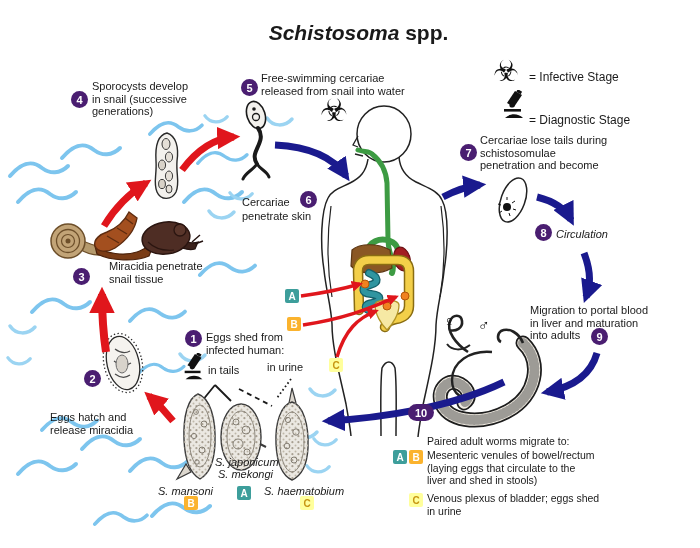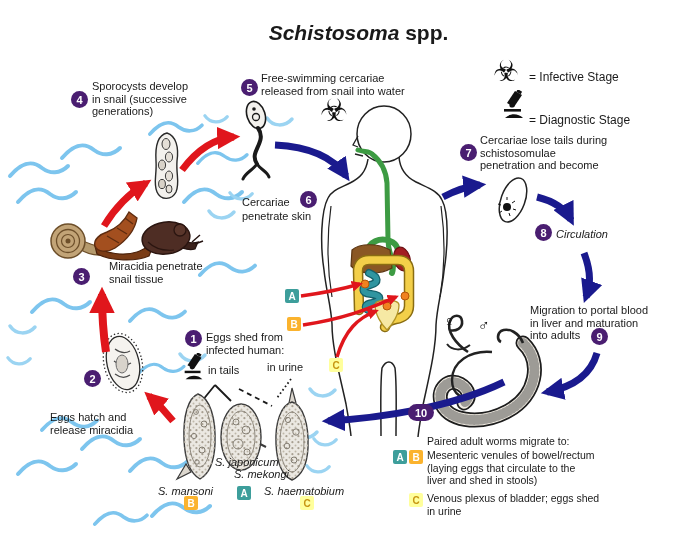--- a/index.html
+++ b/index.html
@@ -316,21 +316,21 @@
     <div>release miracidia</div>
   </div>
 
   <div class="badge" style="left:73px;top:268px;">3</div>
   <div class="txt" style="left:109px;top:260px;width:110px;">
     <div>Miracidia penetrate</div>
     <div>snail tissue</div>
   </div>
 
   <div class="txt sp" style="left:215px;top:456px;">S. japonicum</div>
-  <div class="txt sp" style="left:234px;top:468px;">S. mekongi</div>
+  <div class="txt sp" style="left:218px;top:468px;">S. mekongi</div>
   <div class="txt sp" style="left:158px;top:485px;">S. mansoni</div>
   <div class="txt sp" style="left:264px;top:485px;">S. haematobium</div>
   <div class="mk mk-b" style="left:184px;top:496px;">B</div>
   <div class="mk mk-a" style="left:237px;top:486px;">A</div>
   <div class="mk mk-c" style="left:300px;top:496px;">C</div>
 
   <div class="mk mk-a" style="left:285px;top:289px;">A</div>
   <div class="mk mk-b" style="left:287px;top:317px;">B</div>
   <div class="mk mk-c" style="left:329px;top:358px;">C</div>
 

